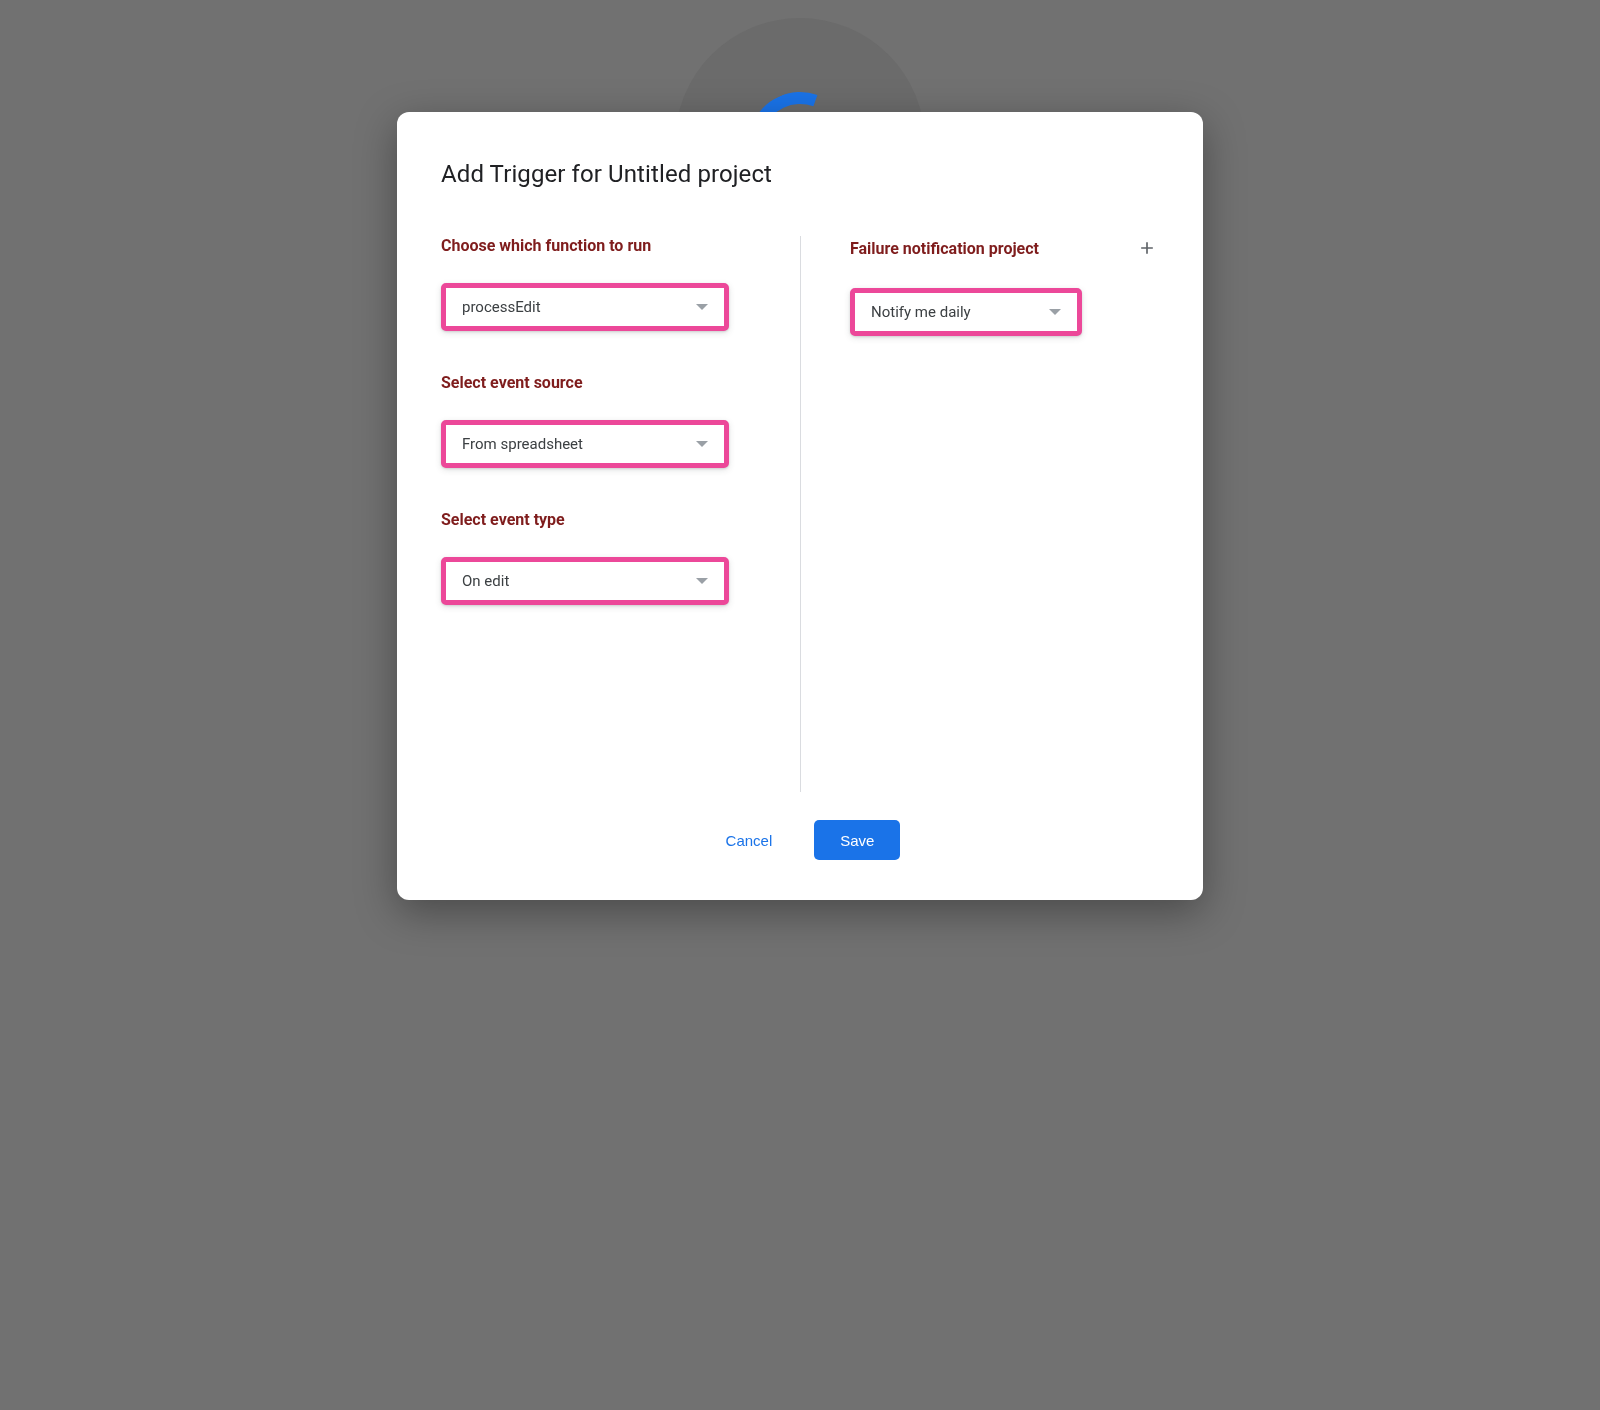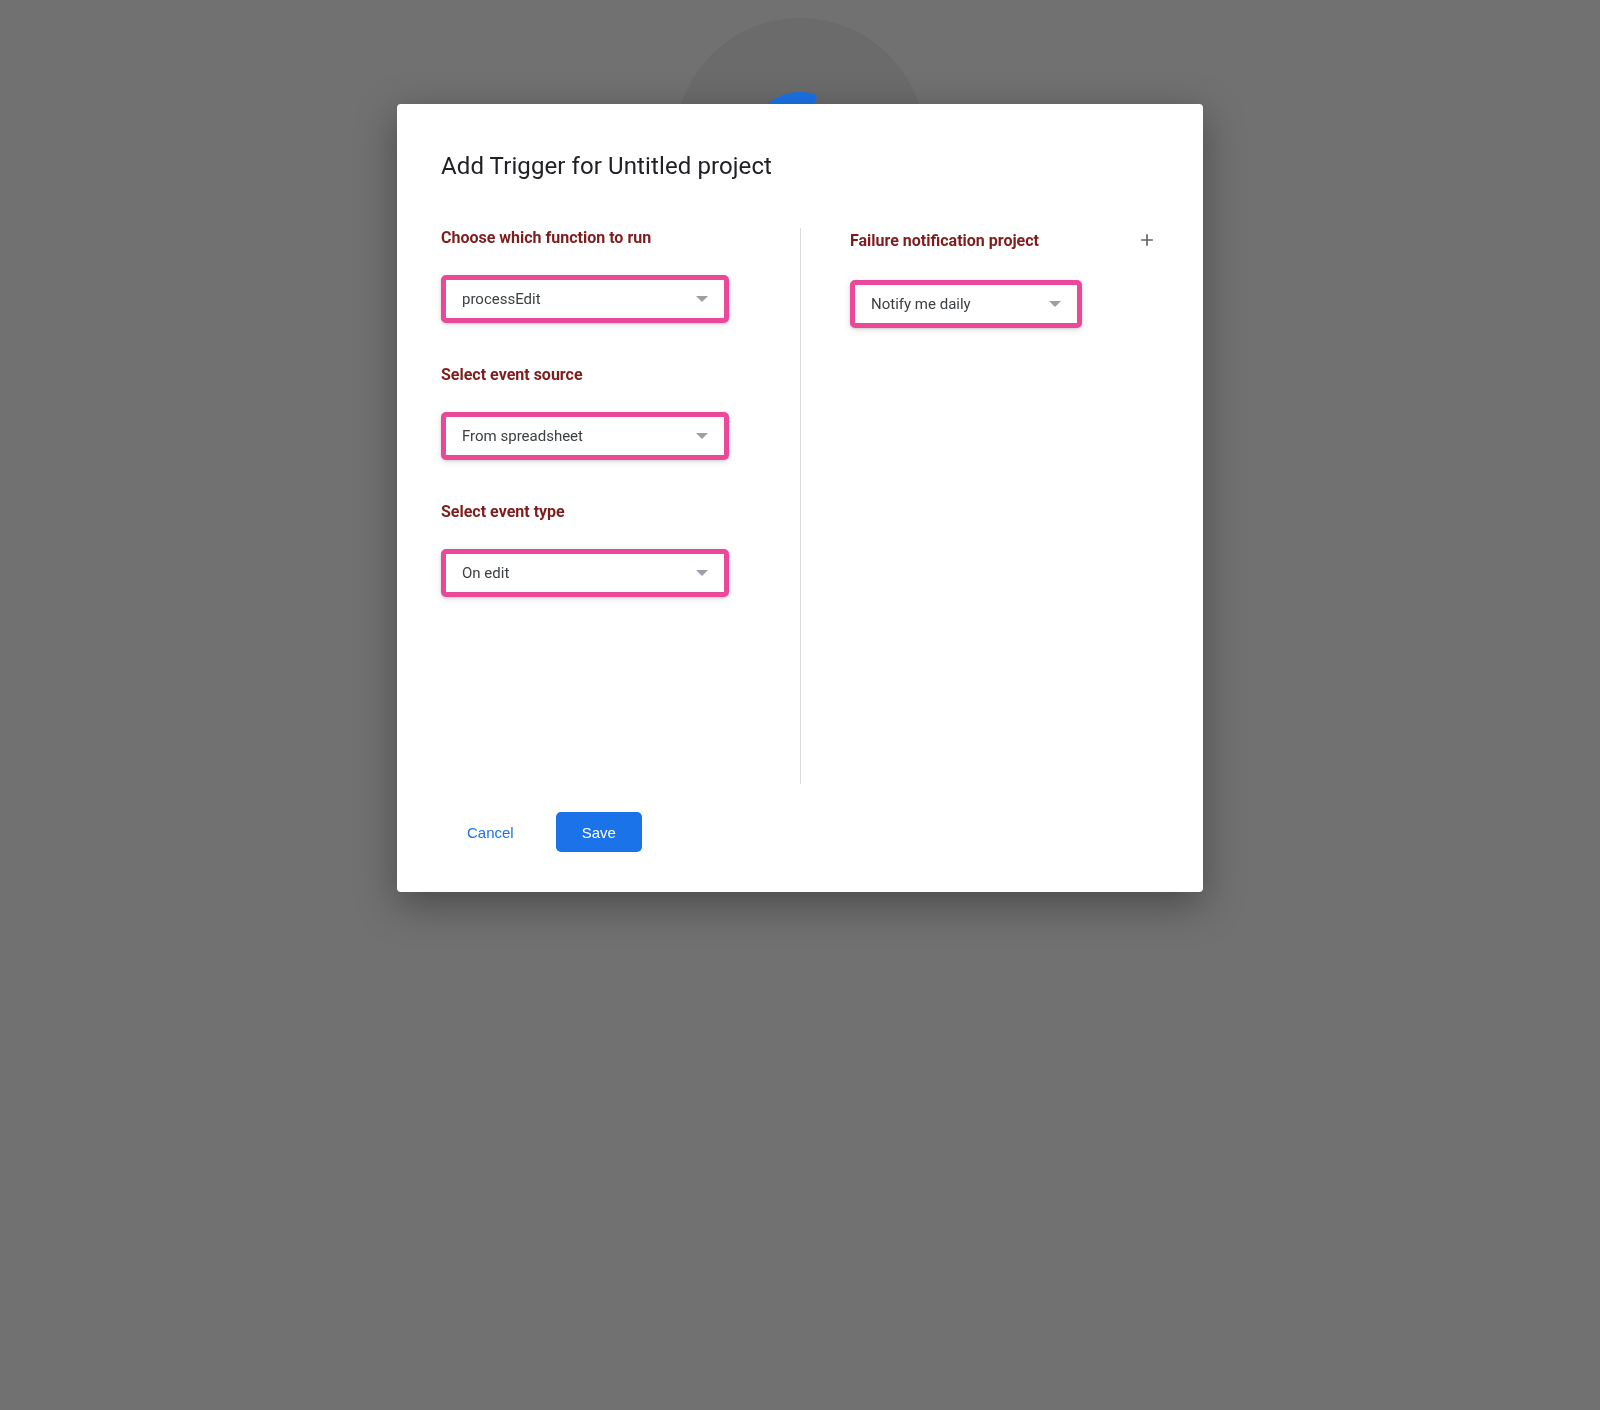--- a/index.html
+++ b/index.html
@@ -33,26 +33,26 @@
       height: 102px;
       border-radius: 50%;
       border: 12px solid #1a73e8;
       border-bottom-color: transparent;
       border-left-color: transparent;
       border-right-color: transparent;
       transform: rotate(-25deg);
     }
     .dialog {
       position: absolute;
-      top: 104px;
+      top: 112px;
       left: 50%;
       transform: translateX(-50%);
       width: 806px;
       background: #fff;
-      border-radius: 4px;
+      border-radius: 12px;
       box-shadow: 0 12px 40px rgba(0,0,0,0.35);
       padding: 48px 44px 40px 44px;
     }
     .dialog-title {
       font-size: 24px;
       font-weight: 400;
       color: #202124;
       margin-bottom: 48px;
       letter-spacing: 0.1px;
     }
@@ -121,21 +121,21 @@
     }
     .chevron {
       width: 0;
       height: 0;
       border-left: 6px solid transparent;
       border-right: 6px solid transparent;
       border-top: 6px solid #9aa0a6;
     }
     .actions {
       display: flex;
-      justify-content: flex-start;
+      justify-content: center;
       gap: 16px;
       margin-top: 28px;
       align-items: center;
     }
     .btn {
       height: 40px;
       padding: 0 26px;
       border-radius: 5px;
       font-size: 15px;
       font-weight: 500;

